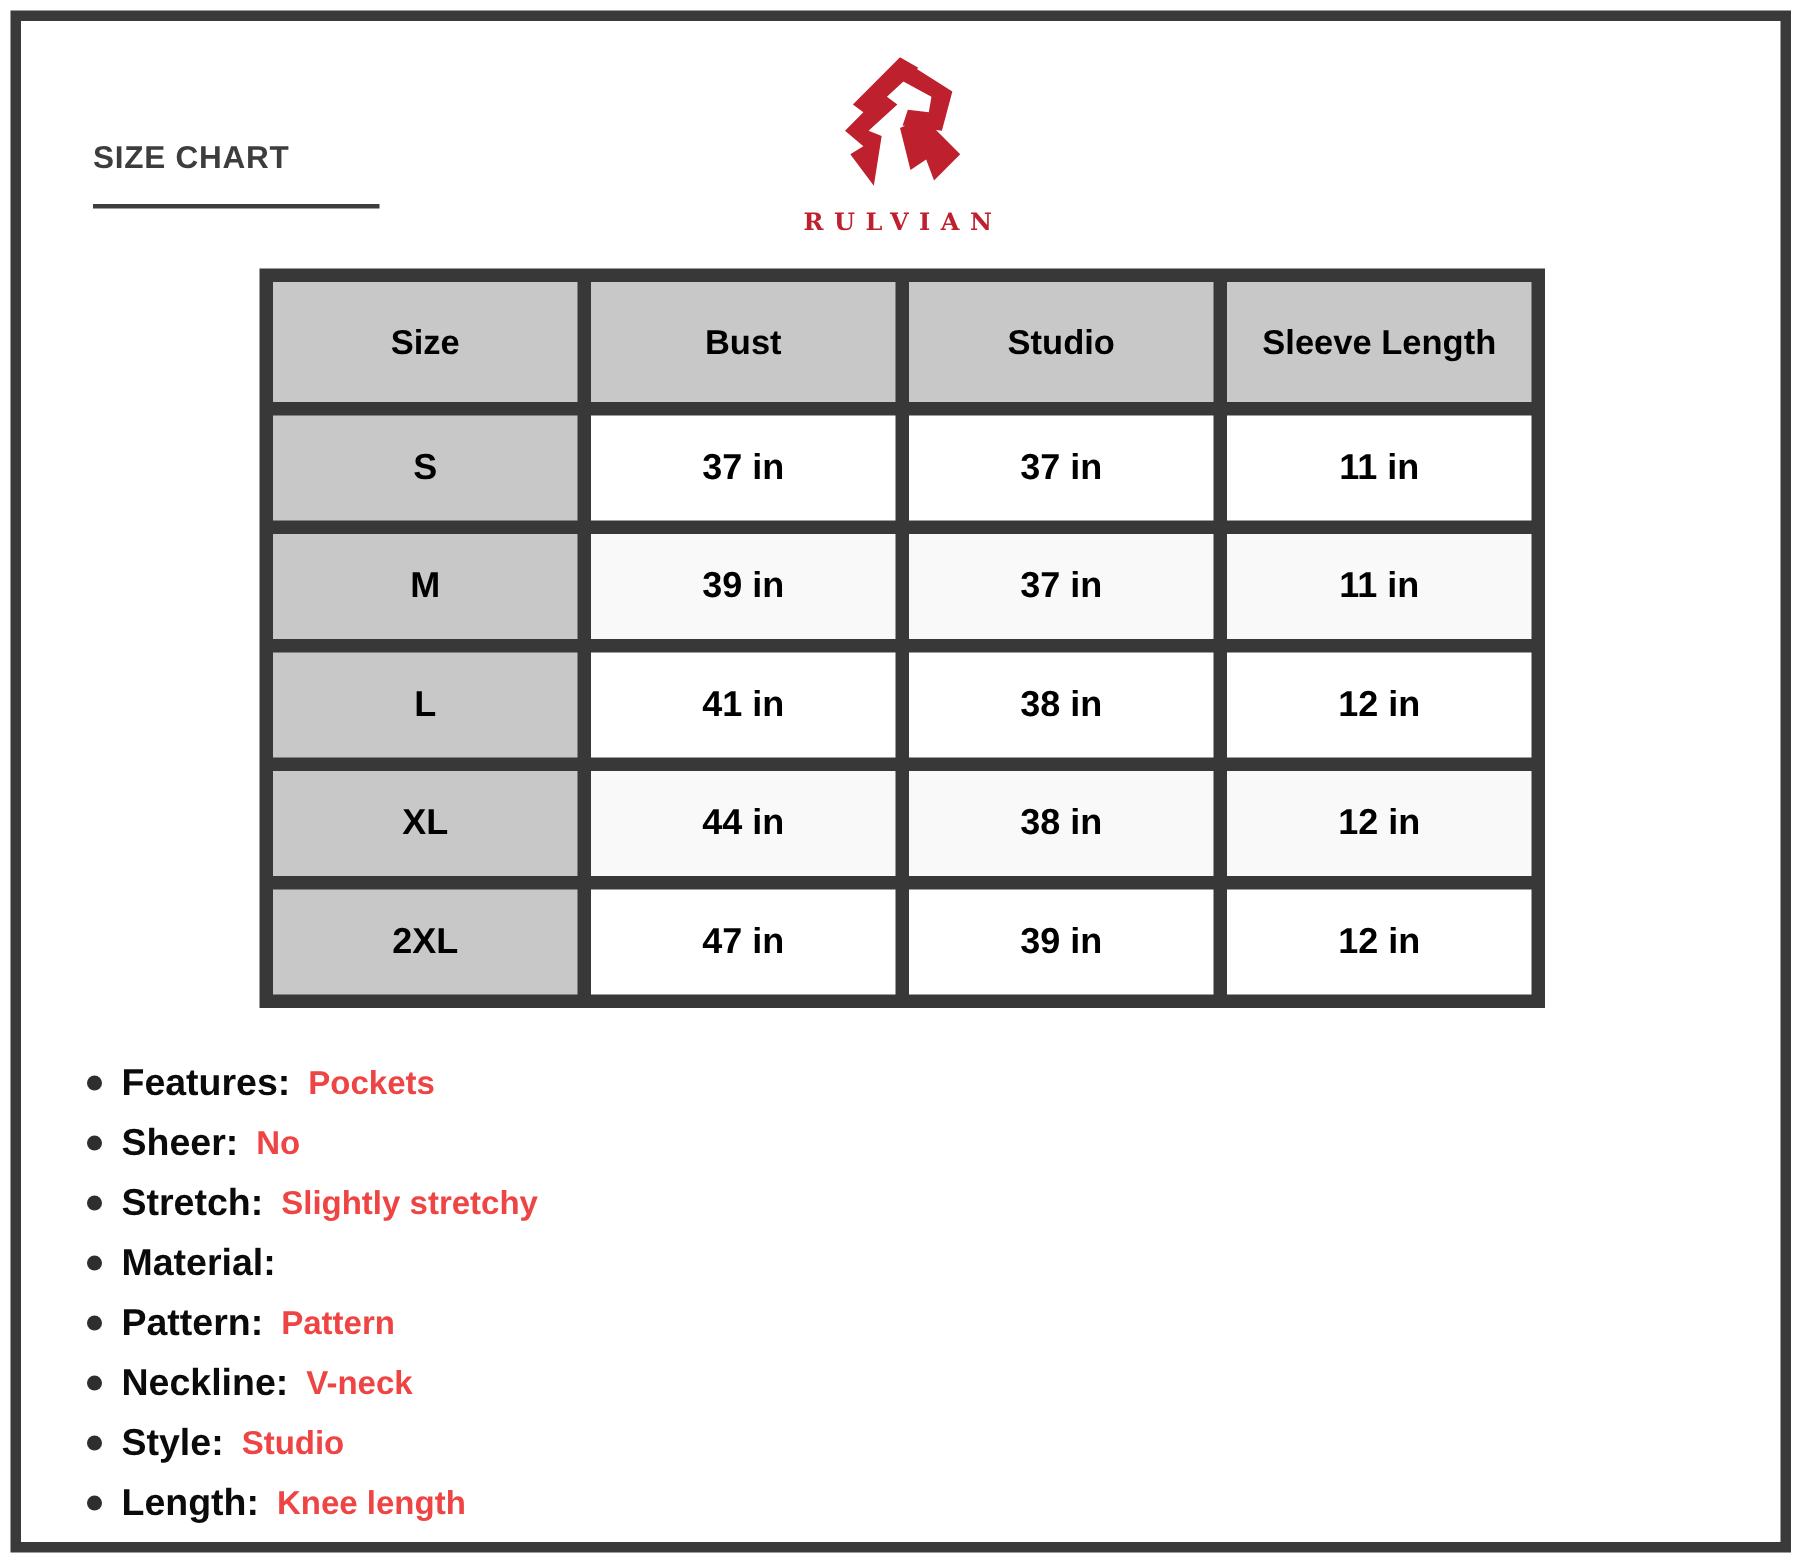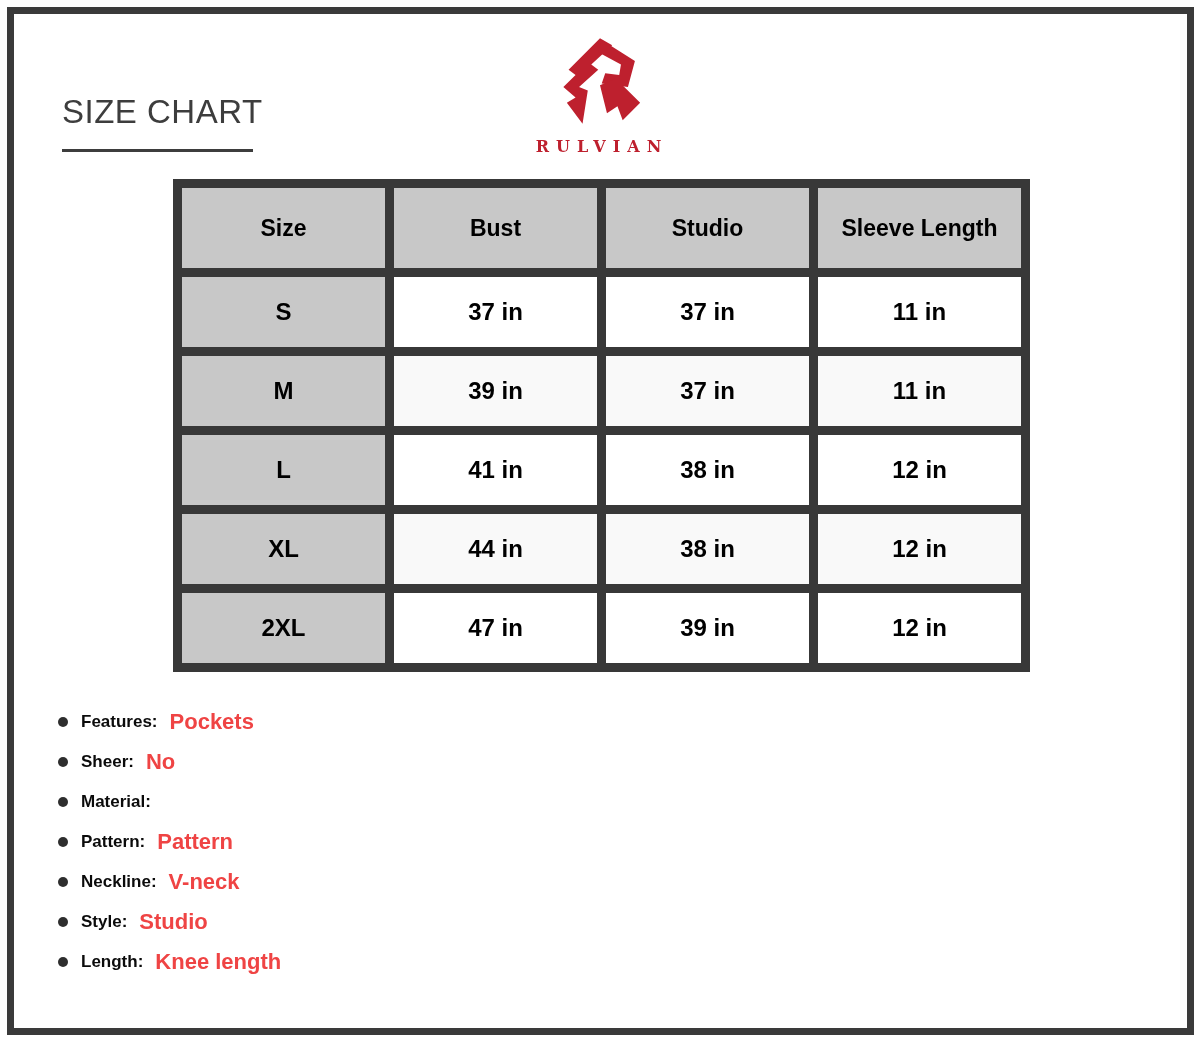--- a/index.html
+++ b/index.html
@@ -17,22 +17,22 @@
     border: 7px solid var(--frame, #3a3a3a);
     pointer-events: none;
   }
   
   .title-block {
     position: absolute;
     left: 62px; top: 94px;
   }
   .page-title {
     margin: 0;
-    font-size: 33px;
-    font-weight: normal;
+    font-size: 21px;
+    font-weight: bold;
     letter-spacing: 0.5px;
     color: #3d3d3d;
     line-height: 1.1;
   }
   .title-underline {
     width: 191px;
     height: 3px;
     background: #3d3d3d;
     margin-top: 19px;
   }
@@ -102,21 +102,21 @@
     height: 40px;
   }
   .bullet-dot {
     width: 10px; height: 10px;
     border-radius: 50%;
     background: #2e2e2e;
     margin-right: 13px;
     flex: 0 0 auto;
   }
   .detail-label {
-    font-size: 17px;
+    font-size: 25px;
     font-weight: bold;
     color: #0b0b0b;
     white-space: pre;
   }
   .detail-value {
     font-size: 22px;
     font-weight: bold;
     color: #ef4444;
     margin-left: 12px;
     white-space: pre;
@@ -190,20 +190,25 @@
     <span class="detail-label">Features:</span>
     <span class="detail-value">Pockets</span>
   </li>
   <li class="detail-item">
     <span class="bullet-dot"></span>
     <span class="detail-label">Sheer:</span>
     <span class="detail-value">No</span>
   </li>
   <li class="detail-item">
     <span class="bullet-dot"></span>
+    <span class="detail-label">Stretch:</span>
+    <span class="detail-value">Slightly stretchy</span>
+  </li>
+  <li class="detail-item">
+    <span class="bullet-dot"></span>
     <span class="detail-label">Material:</span>
   </li>
   <li class="detail-item">
     <span class="bullet-dot"></span>
     <span class="detail-label">Pattern:</span>
     <span class="detail-value">Pattern</span>
   </li>
   <li class="detail-item">
     <span class="bullet-dot"></span>
     <span class="detail-label">Neckline:</span>

